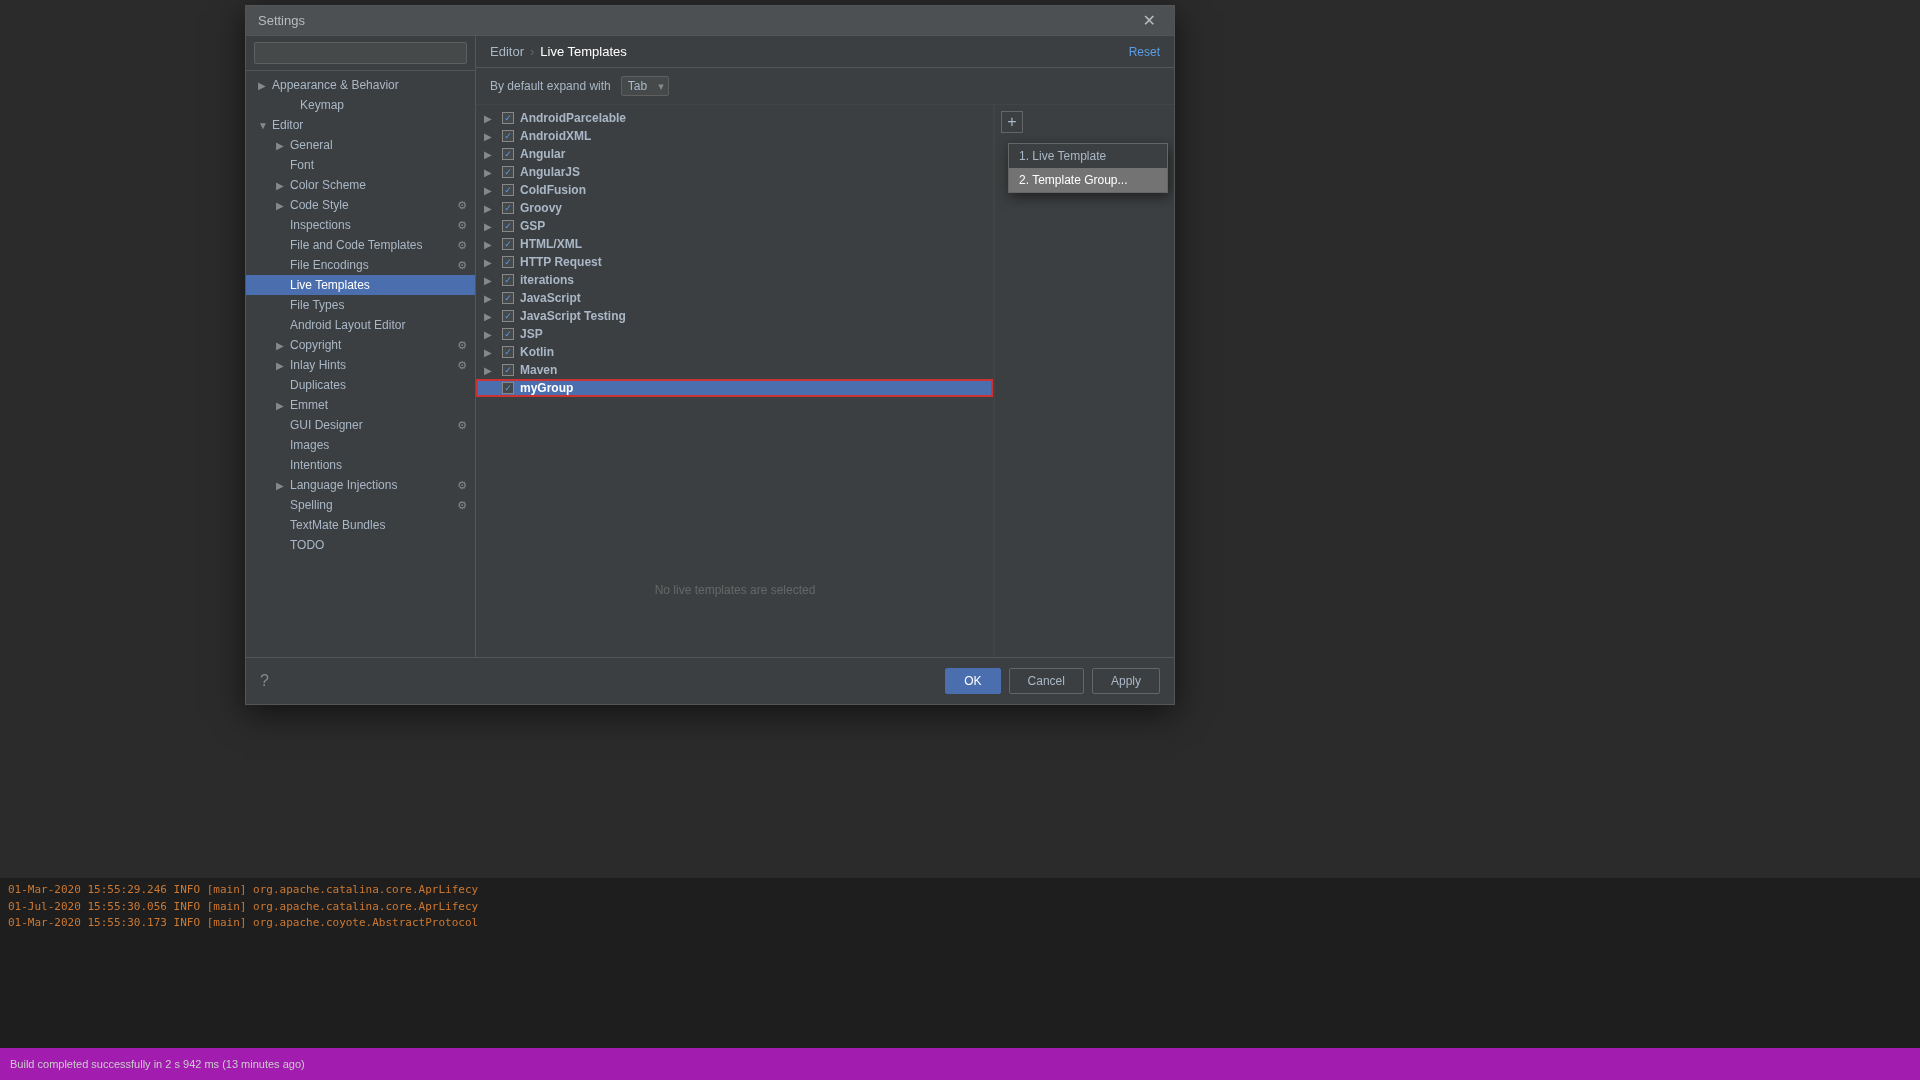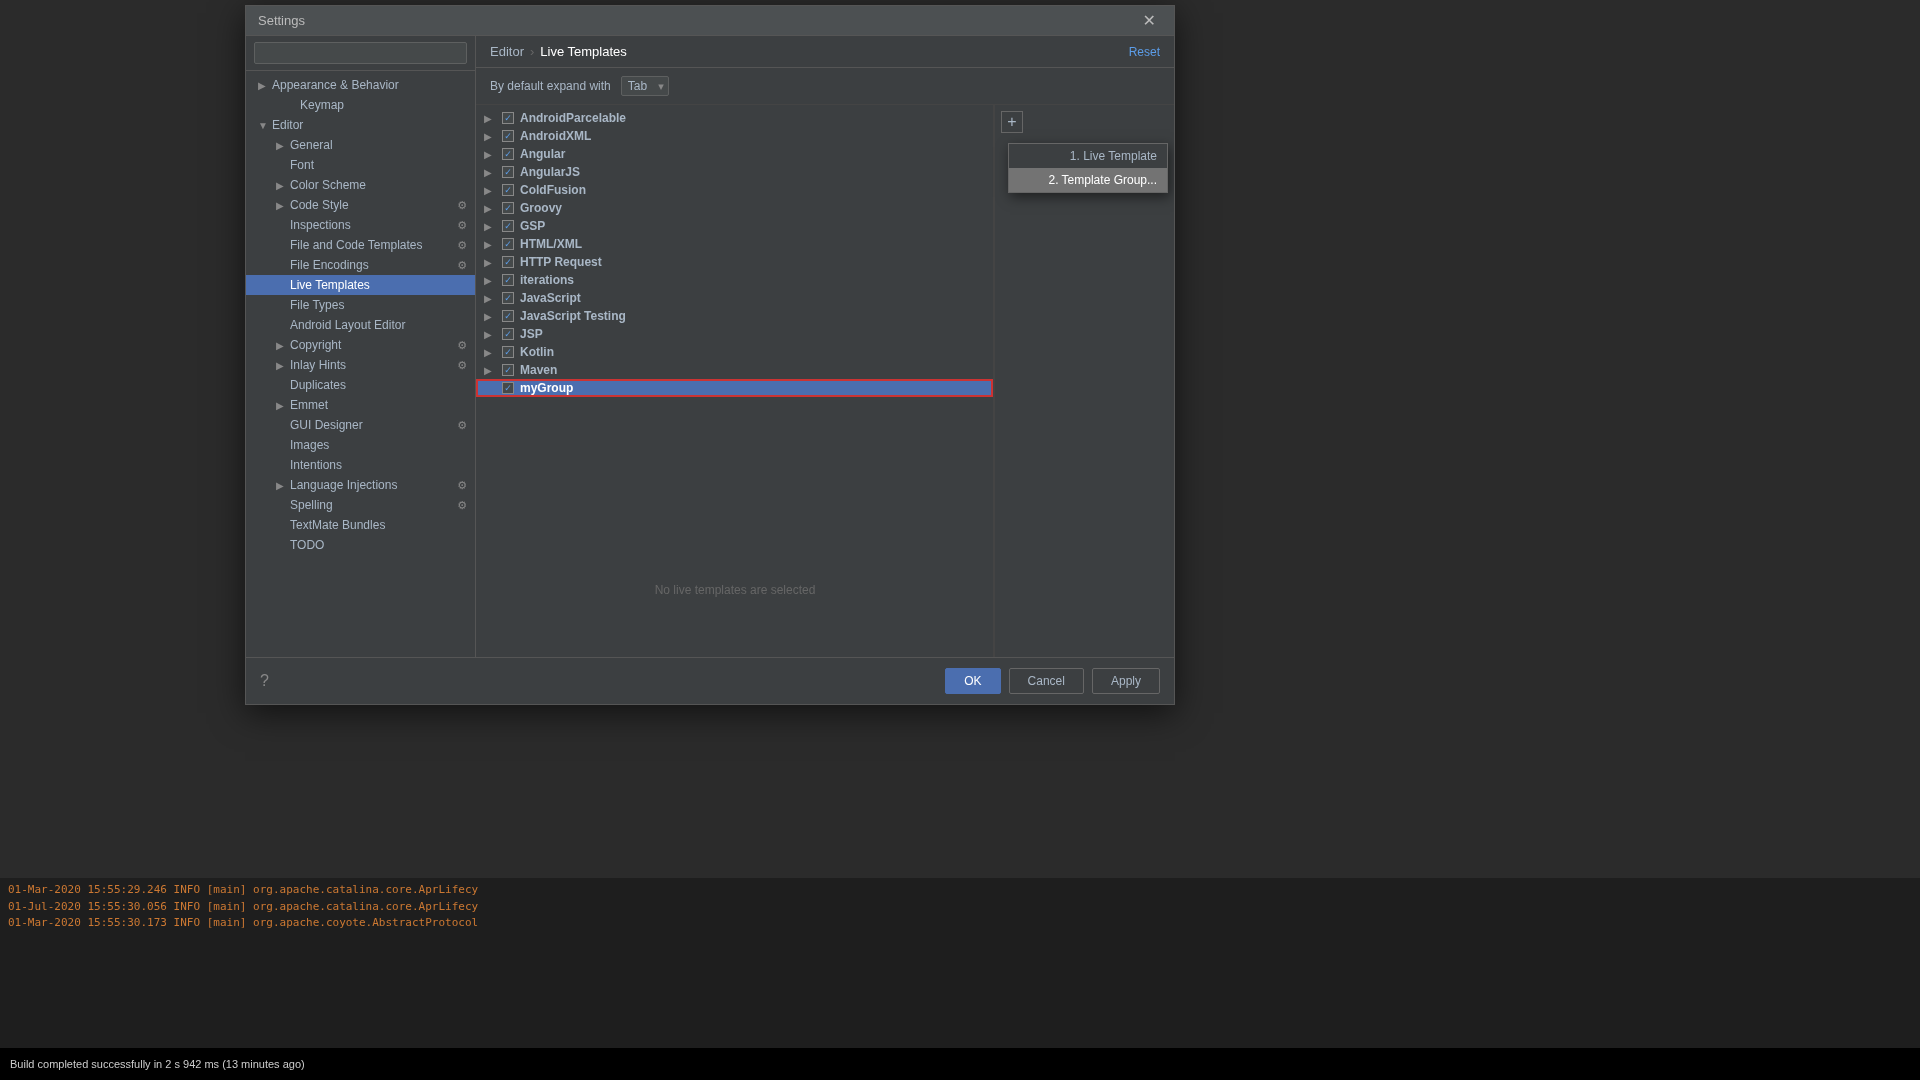--- a/index.html
+++ b/index.html
@@ -290,21 +290,20 @@
       box-shadow: 2px 4px 12px rgba(0,0,0,0.5);
       width: 160px;
       z-index: 200;
     }
 
     .dropdown-item {
       padding: 5px 10px;
       cursor: pointer;
       font-size: 12px;
       color: #a9b7c6;
-      text-align: right;
     }
     .dropdown-item.active { background: #737373; color: #fff; }
 
     .undo-btn {
       background: none;
       border: none;
       color: #666;
       cursor: pointer;
       font-size: 14px;
       padding: 2px 4px;
@@ -364,21 +363,21 @@
       color: #a9b7c6;
     }
 
     
     .ide-statusbar {
       position: absolute;
       bottom: 0;
       left: 0;
       right: 0;
       height: 22px;
-      background: #000000;
+      background: #a21caf;
       display: flex;
       align-items: center;
       padding: 16px 10px;
       font-size: 11px;
       color: #ccc;
     }
 
     
     .console-area {
       position: absolute;

